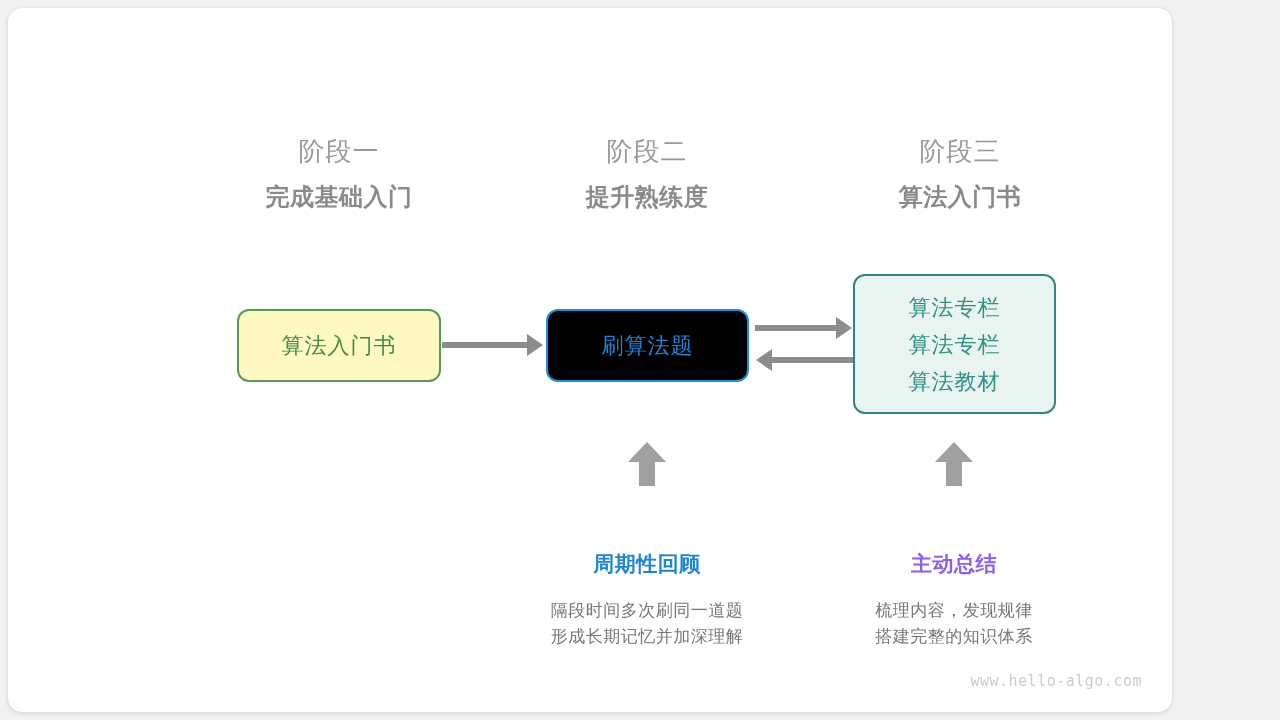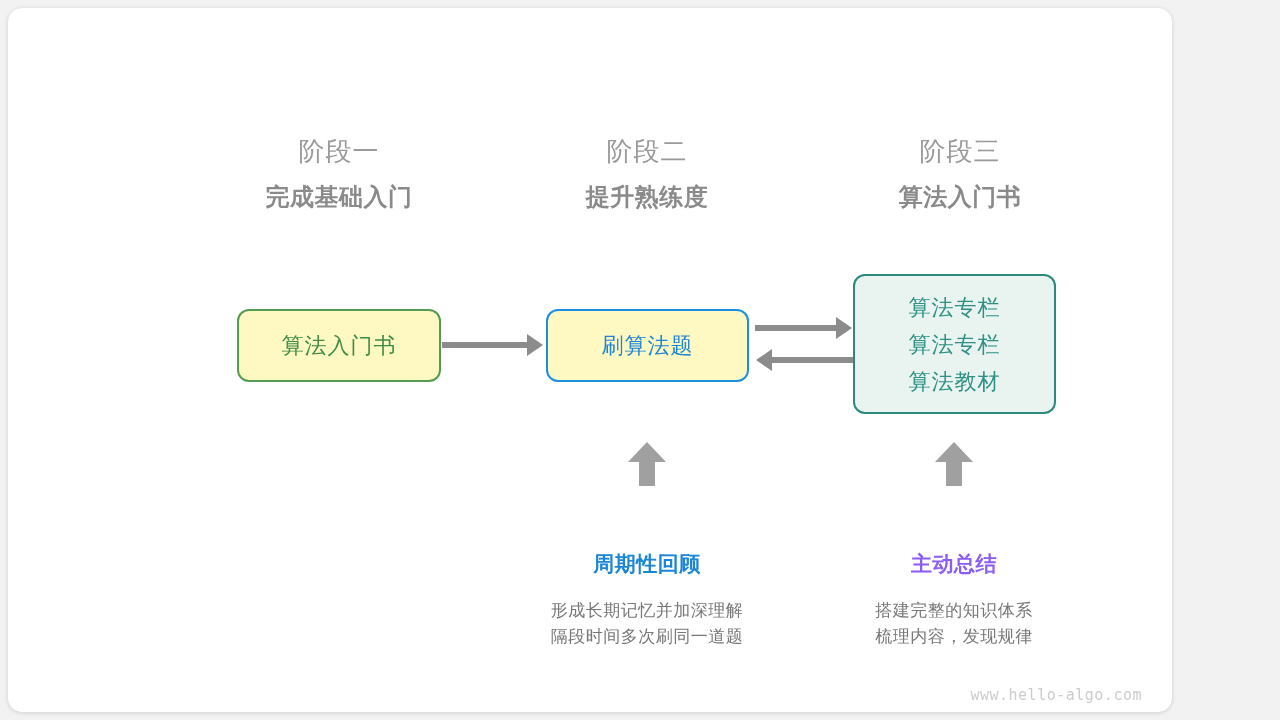--- a/index.html
+++ b/index.html
@@ -66,21 +66,21 @@
     letter-spacing: 1px;
   }
   #node-book {
     left: 229px; top: 301px; width: 204px; height: 73px;
     background: #fef9c3;
     border-color: #549b54;
     color: #3f8c45;
   }
   #node-practice {
     left: 538px; top: 301px; width: 203px; height: 73px;
-    background: #fef9c3;
+    background: #000000;
     border-color: #1d8fe0;
     color: #1b85d6;
   }
   #node-resources {
     left: 845px; top: 266px; width: 203px; height: 140px;
     background: #e9f4f1;
     border-color: #2c8a7c;
     color: #2f9184;
   }
   #node-resources .line { line-height: 37px; }
@@ -160,21 +160,21 @@
   }
   #annotation-review { left: 479px; top: 510px; }
   #annotation-review .annotation-title { color: #1b85d6; }
   #annotation-summary { left: 786px; top: 510px; }
   #annotation-summary .annotation-title { color: #8b5cf6; }
 
   
   #watermark {
     position: absolute;
     right: 30px;
-    bottom: 8px;
+    bottom: 22px;
     font-family: "DejaVu Sans Mono", "Liberation Mono", monospace;
     font-size: 15px;
     color: #cccccc;
     letter-spacing: 0.5px;
   }
 </style>
 </head>
 <body>
 
 <div class="canvas">
@@ -215,28 +215,28 @@
     <div class="shaft"></div>
   </div>
   <div class="up-arrow" id="up-arrow-summary">
     <div class="head"></div>
     <div class="shaft"></div>
   </div>
 
   <div class="annotation" id="annotation-review">
     <div class="annotation-title">周期性回顾</div>
     <div class="annotation-desc">
+      <div>隔段时间多次刷同一道题</div>
       <div>形成长期记忆并加深理解</div>
-      <div>隔段时间多次刷同一道题</div>
     </div>
   </div>
 
   <div class="annotation" id="annotation-summary">
     <div class="annotation-title">主动总结</div>
     <div class="annotation-desc">
+      <div>梳理内容，发现规律</div>
       <div>搭建完整的知识体系</div>
-      <div>梳理内容，发现规律</div>
     </div>
   </div>
 
   <div id="watermark">www.hello-algo.com</div>
 
 </div>
 
 </body></html>

